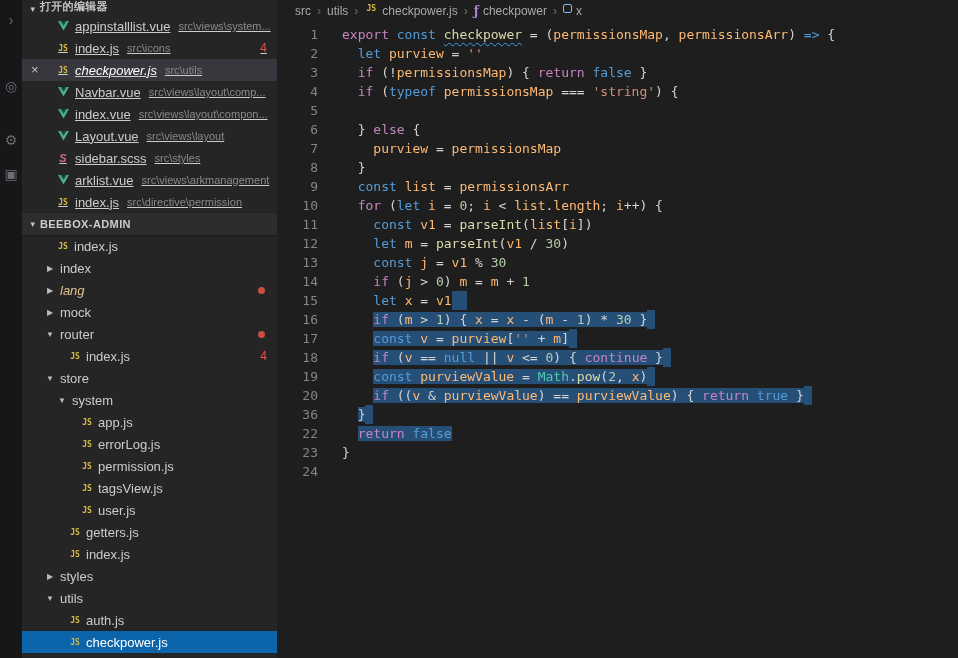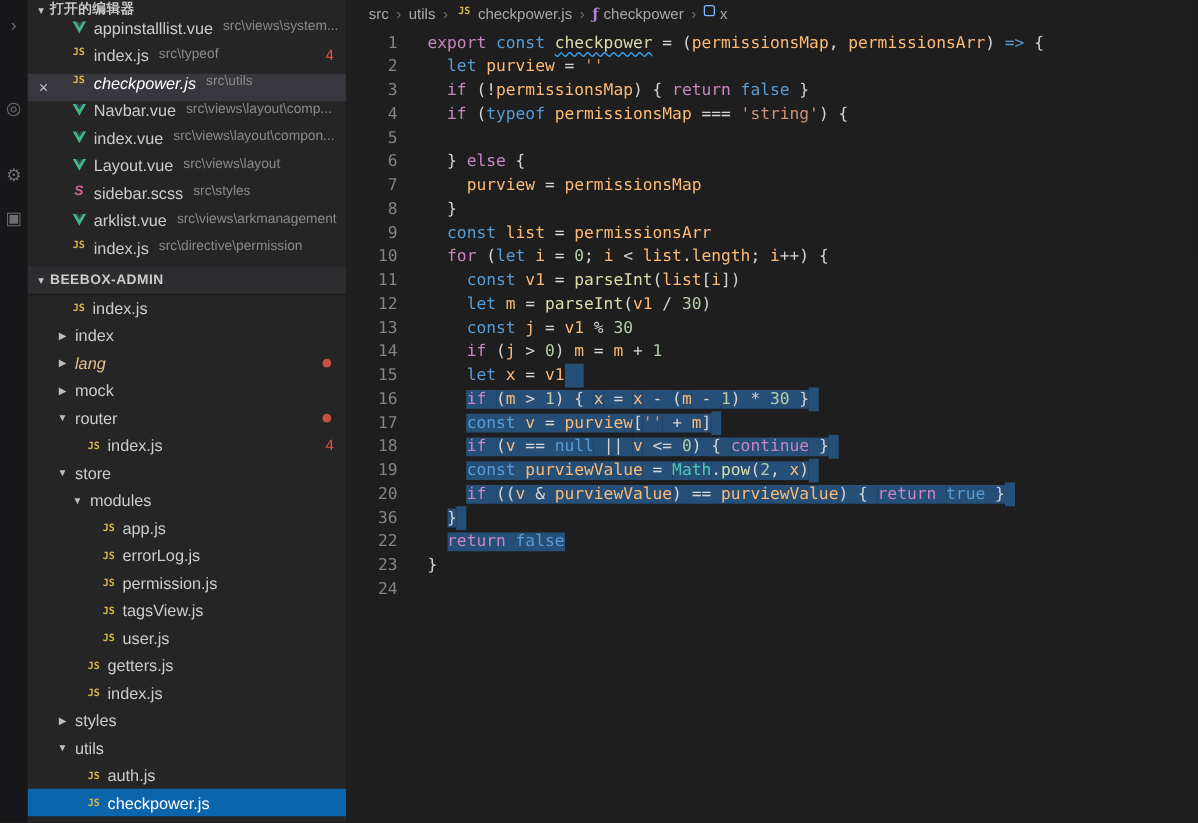--- a/index.html
+++ b/index.html
@@ -29,22 +29,22 @@
     font-size:11px; font-weight:bold; color:#c5c5c5; padding:0 0 1px 4px; letter-spacing:.3px;
   }
   .sect {
     height:22px; flex:none; display:flex; align-items:center;
     font-size:11px; font-weight:bold; color:#cccccc; letter-spacing:.4px;
     padding-left:4px; background:#2d2d30; box-shadow:0 1px 2px rgba(0,0,0,.35);
   }
   .chev-small { width:14px; font-size:9px; color:#c5c5c5; text-align:center; flex:none; }
 
   .oe-row {
-    height:22px; flex:none; display:flex; align-items:flex-start;
-    padding-left:34px; position:relative; white-space:nowrap; overflow:hidden; cursor:pointer;
+    height:22px; flex:none; display:flex; align-items:center;
+    padding-left:34px; position:relative; white-space:nowrap; overflow:hidden; cursor:pointer;text-decoration:underline;
   }
   .oe-row.active { background:#37373d; }
   .oe-row.active .fname { font-style:italic; color:#ffffff; }
   .oe-close { position:absolute; left:9px; top:3px; font-size:13px; color:#c5c5c5; line-height:16px; }
   .fname { margin-left:5px; color:#cccccc; }
   .fpath { margin-left:8px; font-size:11px; color:#8a8a8a; }
 
   .tree-row {
     height:22px; flex:none; display:flex; align-items:center;
     white-space:nowrap; overflow:hidden; cursor:pointer;
@@ -121,21 +121,21 @@
           <span class="icon-vue"><svg width="11" height="10" viewBox="0 0 12 11">
               <path d="M0 0h2.8L6 5 9.2 0H12L6 10.5z" fill="#41B883"></path>
               <path d="M2.8 0h1.9L6 2.2 7.3 0h1.9L6 5.3z" fill="#35495E"></path>
             </svg></span>
           <span class="fname">appinstalllist.vue</span>
           <span class="fpath">src\views\system...</span>
         </div>
         <div class="oe-row">
           <span class="icon-js">JS</span>
           <span class="fname">index.js</span>
-          <span class="fpath">src\typeof</span>
+          <span class="fpath">src\icons</span>
           <span class="badge">4</span>
         </div>
         <div class="oe-row active">
           <span class="oe-close">×</span>
           <span class="icon-js">JS</span>
           <span class="fname">checkpower.js</span>
           <span class="fpath">src\utils</span>
         </div>
         <div class="oe-row">
           <span class="icon-vue"><svg width="11" height="10" viewBox="0 0 12 11">
@@ -211,21 +211,21 @@
           <span class="icon-js">JS</span>
           <span class="tlabel">index.js</span>
           <span class="badge">4</span>
         </div>
         <div class="tree-row" style="padding-left: 22px;">
           <span class="chev">▼</span>
           <span class="tlabel">store</span>
         </div>
         <div class="tree-row" style="padding-left: 34px;">
           <span class="chev">▼</span>
-          <span class="tlabel">modules</span>
+          <span class="tlabel">system</span>
         </div>
         <div class="tree-row" style="padding-left: 58px;">
           <span class="icon-js">JS</span>
           <span class="tlabel">app.js</span>
         </div>
         <div class="tree-row" style="padding-left: 58px;">
           <span class="icon-js">JS</span>
           <span class="tlabel">errorLog.js</span>
         </div>
         <div class="tree-row" style="padding-left: 58px;">

